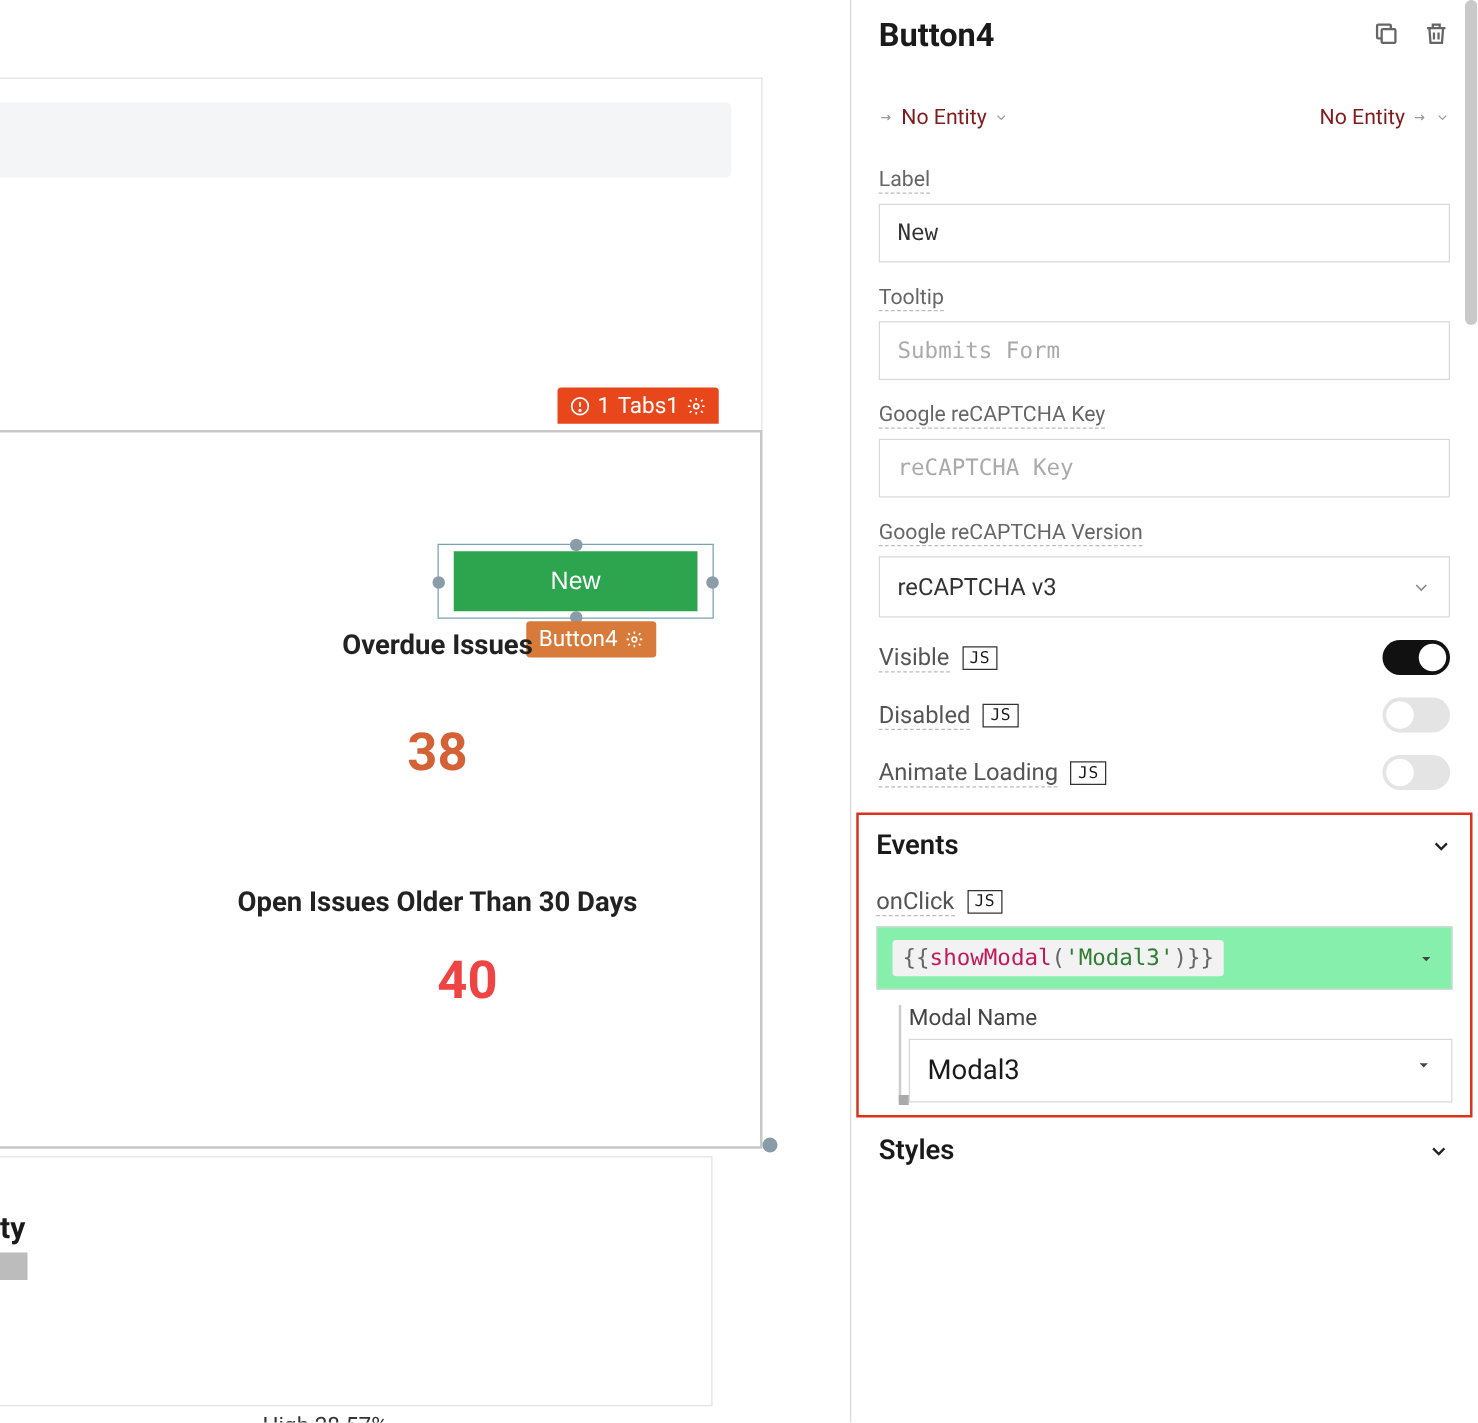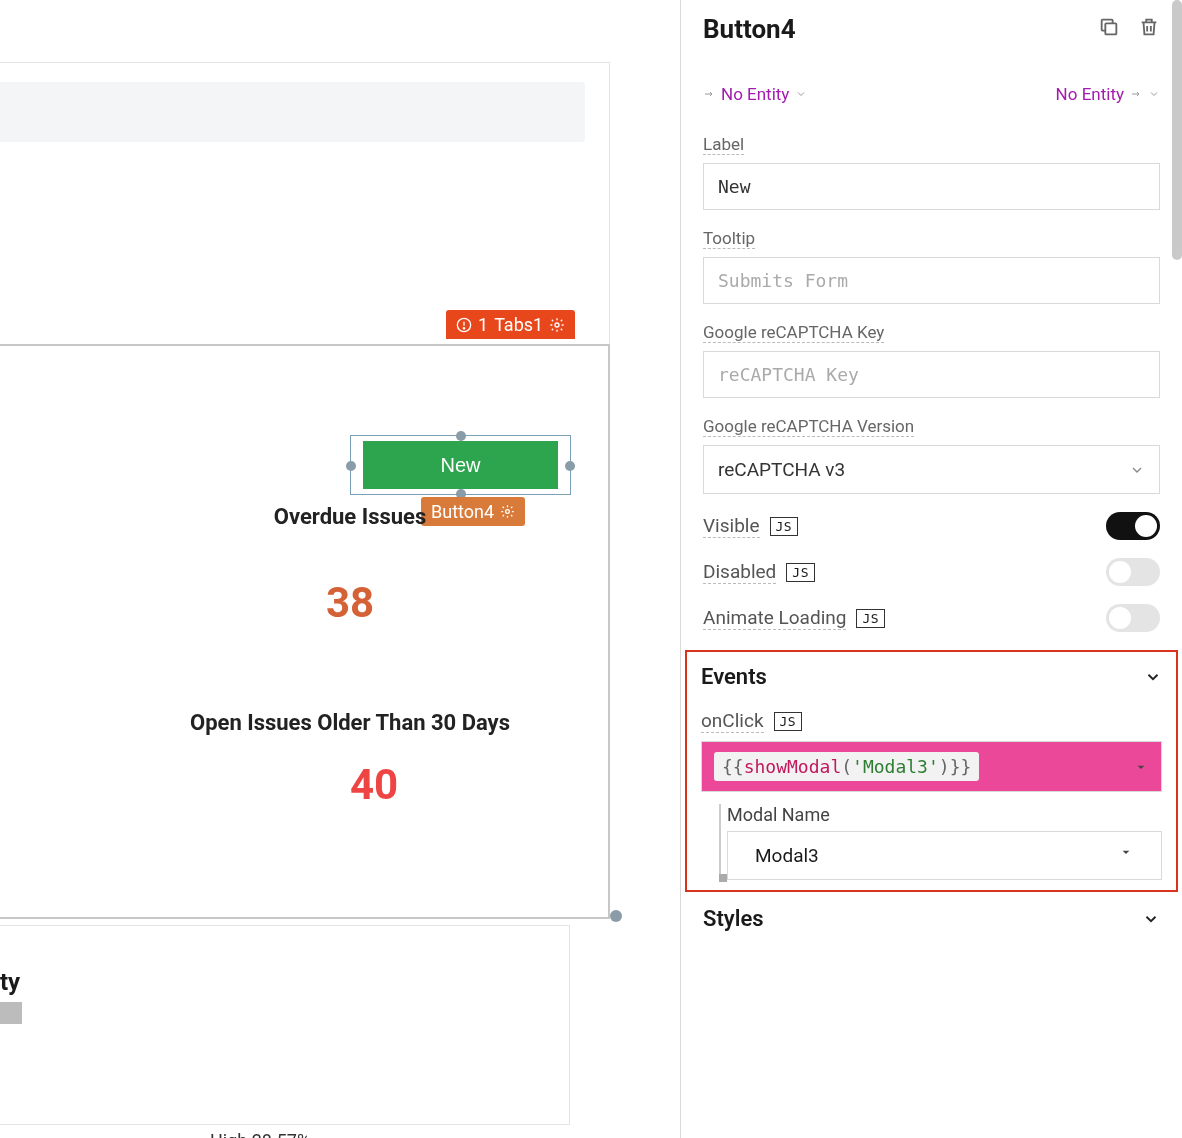--- a/index.html
+++ b/index.html
@@ -156,21 +156,21 @@
     font-weight: 700;
   }
   .header-icons { display: flex; gap: 18px; }
   .icon-btn { cursor: pointer; color: #666; }
   .icon-btn svg { width: 22px; height: 22px; stroke: currentColor; }
 
   .entity-row {
     display: flex;
     justify-content: space-between;
     margin-bottom: 30px;
-    color: #a21caf;
+    color: #7f1d1d;
     font-size: 17px;
   }
   .entity-item { display: flex; align-items: center; gap: 6px; }
   .entity-item svg { width: 12px; height: 12px; }
 
   .section-header {
     display: flex;
     justify-content: space-between;
     align-items: center;
     font-size: 22px;
@@ -260,21 +260,21 @@
     margin-top: 6px;
     margin-left: -18px;
     margin-right: -18px;
   }
   .code-box {
     border: 1px solid #d9d9d9;
     padding: 10px 12px;
     display: flex;
     justify-content: space-between;
     align-items: center;
-    background: #ec4899;
+    background: #86efac;
     margin-bottom: 12px;
   }
   .code-chip {
     background: #f2f2f2;
     padding: 4px 8px;
     border-radius: 3px;
     font-family: ui-monospace, Menlo, monospace;
     font-size: 18px;
   }
   .code-chip .mustache { color: #666; }
@@ -297,22 +297,22 @@
     background: #aaa;
   }
   .subfield-label {
     font-size: 18px;
     color: #444;
     margin-bottom: 6px;
     padding-left: 2px;
   }
   .subfield-select {
     border: 1px solid #d9d9d9;
-    padding: 12px 27px;
-    font-size: 19px;
+    padding: 12px 14px;
+    font-size: 22px;
     display: flex;
     justify-content: space-between;
     align-items: flex-start;
     margin-left: 2px;
     width: calc(100% - 2px);
     cursor: pointer;
   }
 
   .scrollbar {
     position: absolute;

